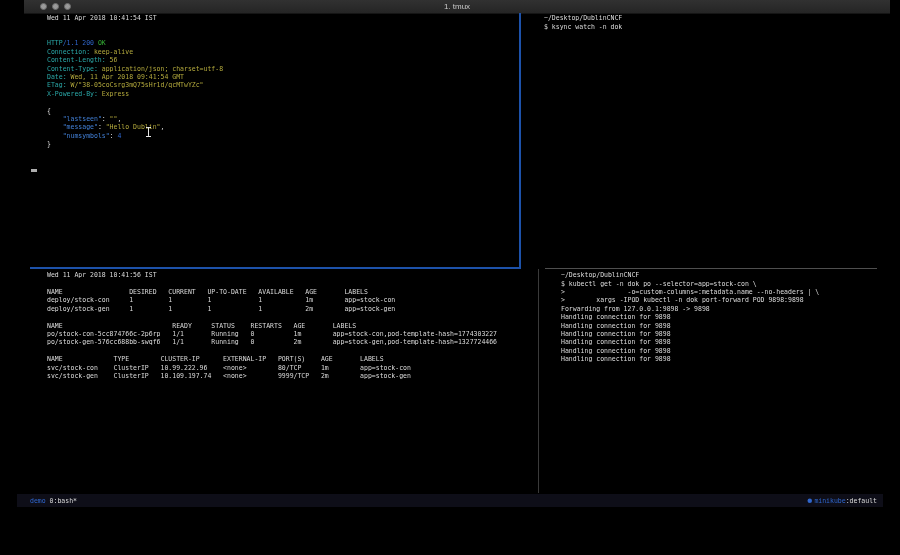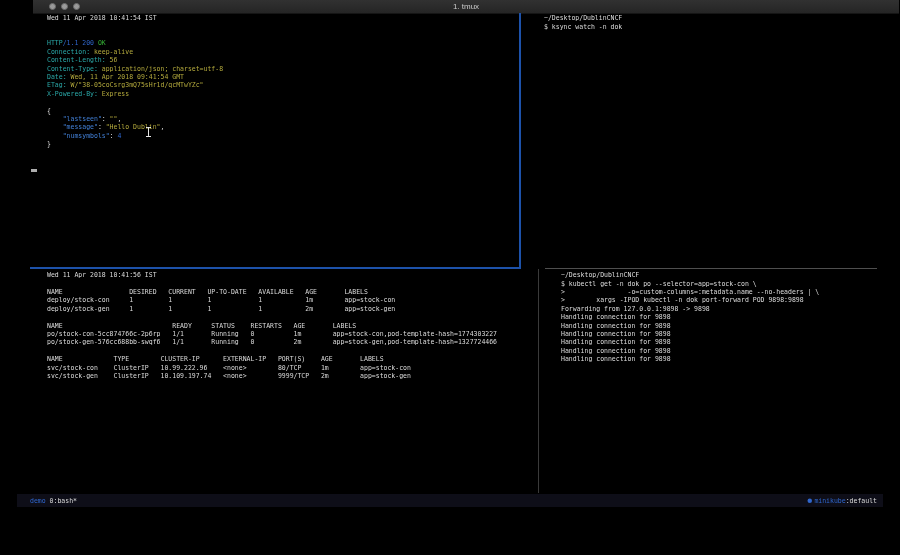--- a/index.html
+++ b/index.html
@@ -1,20 +1,20 @@
 <!DOCTYPE html>
 <html><head>
 <meta charset="utf-8">
 <style>
   html,body{margin:0;padding:0;background:#000;}
   .stage{position:relative;width:900px;height:555px;background:#000;overflow:hidden;
          font-family:"DejaVu Sans Mono", monospace;}
   .window{position:absolute;left:17px;top:0;width:866px;height:507px;background:#000;}
   
-  .titlebar{position:absolute;left:16px;top:0;width:866px;height:13px;
+  .titlebar{position:absolute;left:7px;top:0;width:866px;height:13px;
             background:linear-gradient(#313131,#252525);border-bottom:1px solid #151515;}
   .lights{position:absolute;left:16px;top:3px;display:flex;gap:5px;}
   .light{width:7px;height:7px;border-radius:50%;background:#9a9a9a;border:0.5px solid #6c6c6c;box-sizing:border-box;}
   .wtitle{position:absolute;left:0;top:0;width:100%;height:13px;line-height:13px;text-align:center;
           color:#c9c9c9;font-family:"Liberation Sans", sans-serif;font-size:8px;}
   
   .pane{position:absolute;transform:scale(0.5);transform-origin:0 0;
         font-size:13px;line-height:16.8px;color:#dcdcdc;}
   .tl{white-space:pre;height:16.8px;}
   .pane-tl{left:30px;top:14px;width:980px;}

